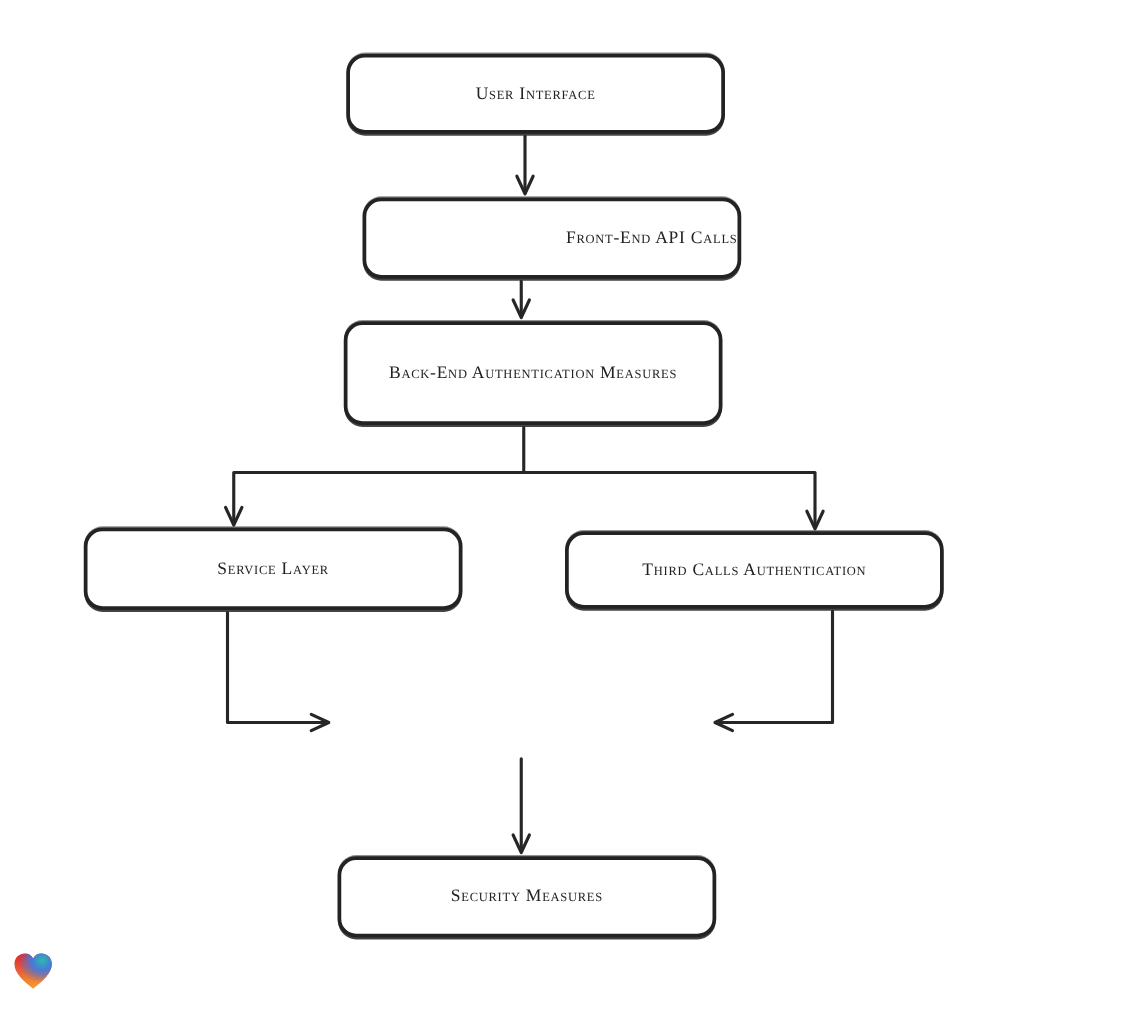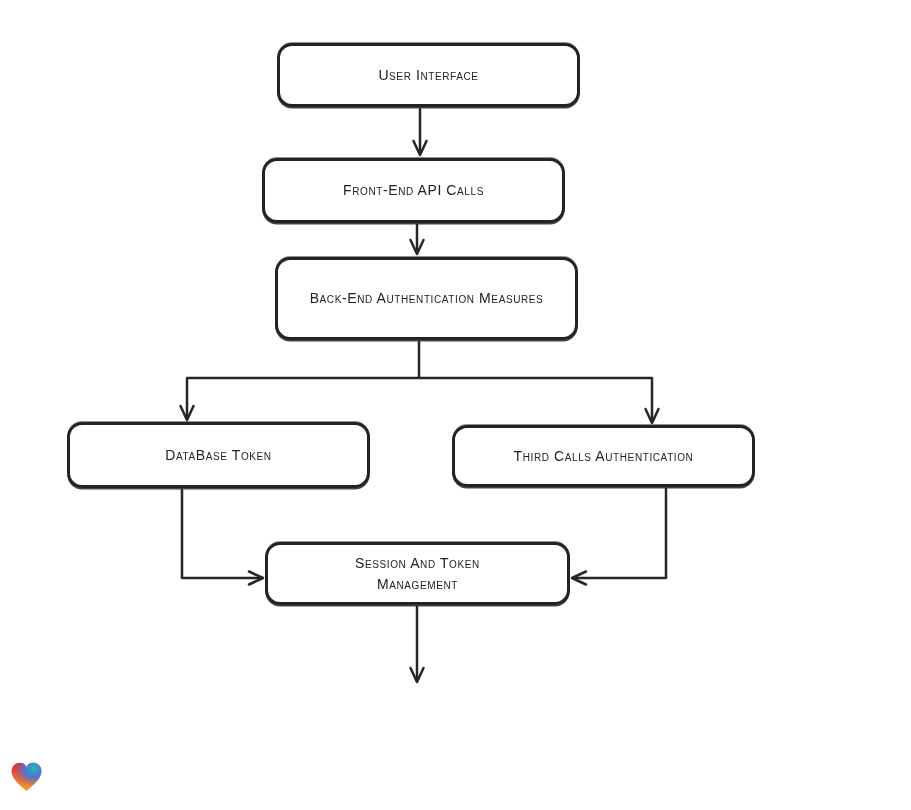--- a/index.html
+++ b/index.html
@@ -1,20 +1,20 @@
 <!DOCTYPE html>
 <html><head>
 <meta charset="utf-8">
 <style>
   html,body{margin:0;padding:0;background:#ffffff;}
   .canvas{
     position:relative;
     width:801px;height:810px;
     background:#ffffff;
-    font-family:Liberation Sans, sans-serif;
+    font-family:Liberation Serif, serif;
     overflow:hidden;
   }
   .node{
     position:absolute;
     box-sizing:border-box;
     background:#ffffff;
     border:3px solid #232323;
     border-radius:15px;
     display:flex;align-items:center;justify-content:center;
     text-align:center;
@@ -22,21 +22,21 @@
   }
   .label{
     font-variant:small-caps;
     font-size:14px;
     letter-spacing:0.6px;
     line-height:1.5;
     color:#222222;
     font-weight:500;
   }
   #n-ui      {left:277px; top:43px;  width:303px; height:64px;}
-  #n-api     {left:262px; top:158px; width:303px; height:65px;}
+  #n-api     {left:290px; top:158px; width:303px; height:65px;justify-content:flex-end;}
   #n-auth    {left:275px; top:257px; width:303px; height:83px;}
   #n-db      {left:67px;  top:422px; width:303px; height:66px;}
   #n-3p      {left:452px; top:425px; width:303px; height:62px;}
   #n-session {left:265px; top:542px; width:305px; height:63px;}
   #n-security{left:270px; top:685px; width:303px; height:65px;}
   #n-auth .label{max-width:240px;}
   #n-session .label{max-width:200px;}
   .wires{position:absolute;left:0;top:0;width:911px;height:810px;pointer-events:none;}
   .wires path{stroke:#262626;stroke-width:2.5;fill:none;stroke-linecap:round;stroke-linejoin:round;}
   .logo{position:absolute;left:10px;top:761px;width:33px;height:32px;}
@@ -74,31 +74,31 @@
 
   <div class="node" id="n-api">
     <span class="label">Front-End API Calls</span>
   </div>
 
   <div class="node" id="n-auth">
     <span class="label">Back-End Authentication Measures</span>
   </div>
 
   <div class="node" id="n-db">
-    <span class="label">DataBase Token</span>
+    <span class="label">Service Layer</span>
   </div>
 
   <div class="node" id="n-3p">
     <span class="label">Third Calls Authentication</span>
   </div>
 
-  <div class="node" id="n-session">
-    <span class="label">Session And Token Management</span>
+
+  <div class="node" id="n-security">
+    <span class="label">Security Measures</span>
   </div>
-
 
   <svg class="logo" viewBox="0 0 32 30">
     <defs>
       <linearGradient id="hgBase" x1="0" y1="0" x2="0" y2="1">
         <stop offset="0" stop-color="#e02530"></stop>
         <stop offset="0.5" stop-color="#e4603a"></stop>
         <stop offset="1" stop-color="#f7a02b"></stop>
       </linearGradient>
       <radialGradient id="hgCool" cx="0.74" cy="0.2" r="0.62">
         <stop offset="0" stop-color="#2cb9ad"></stop>

